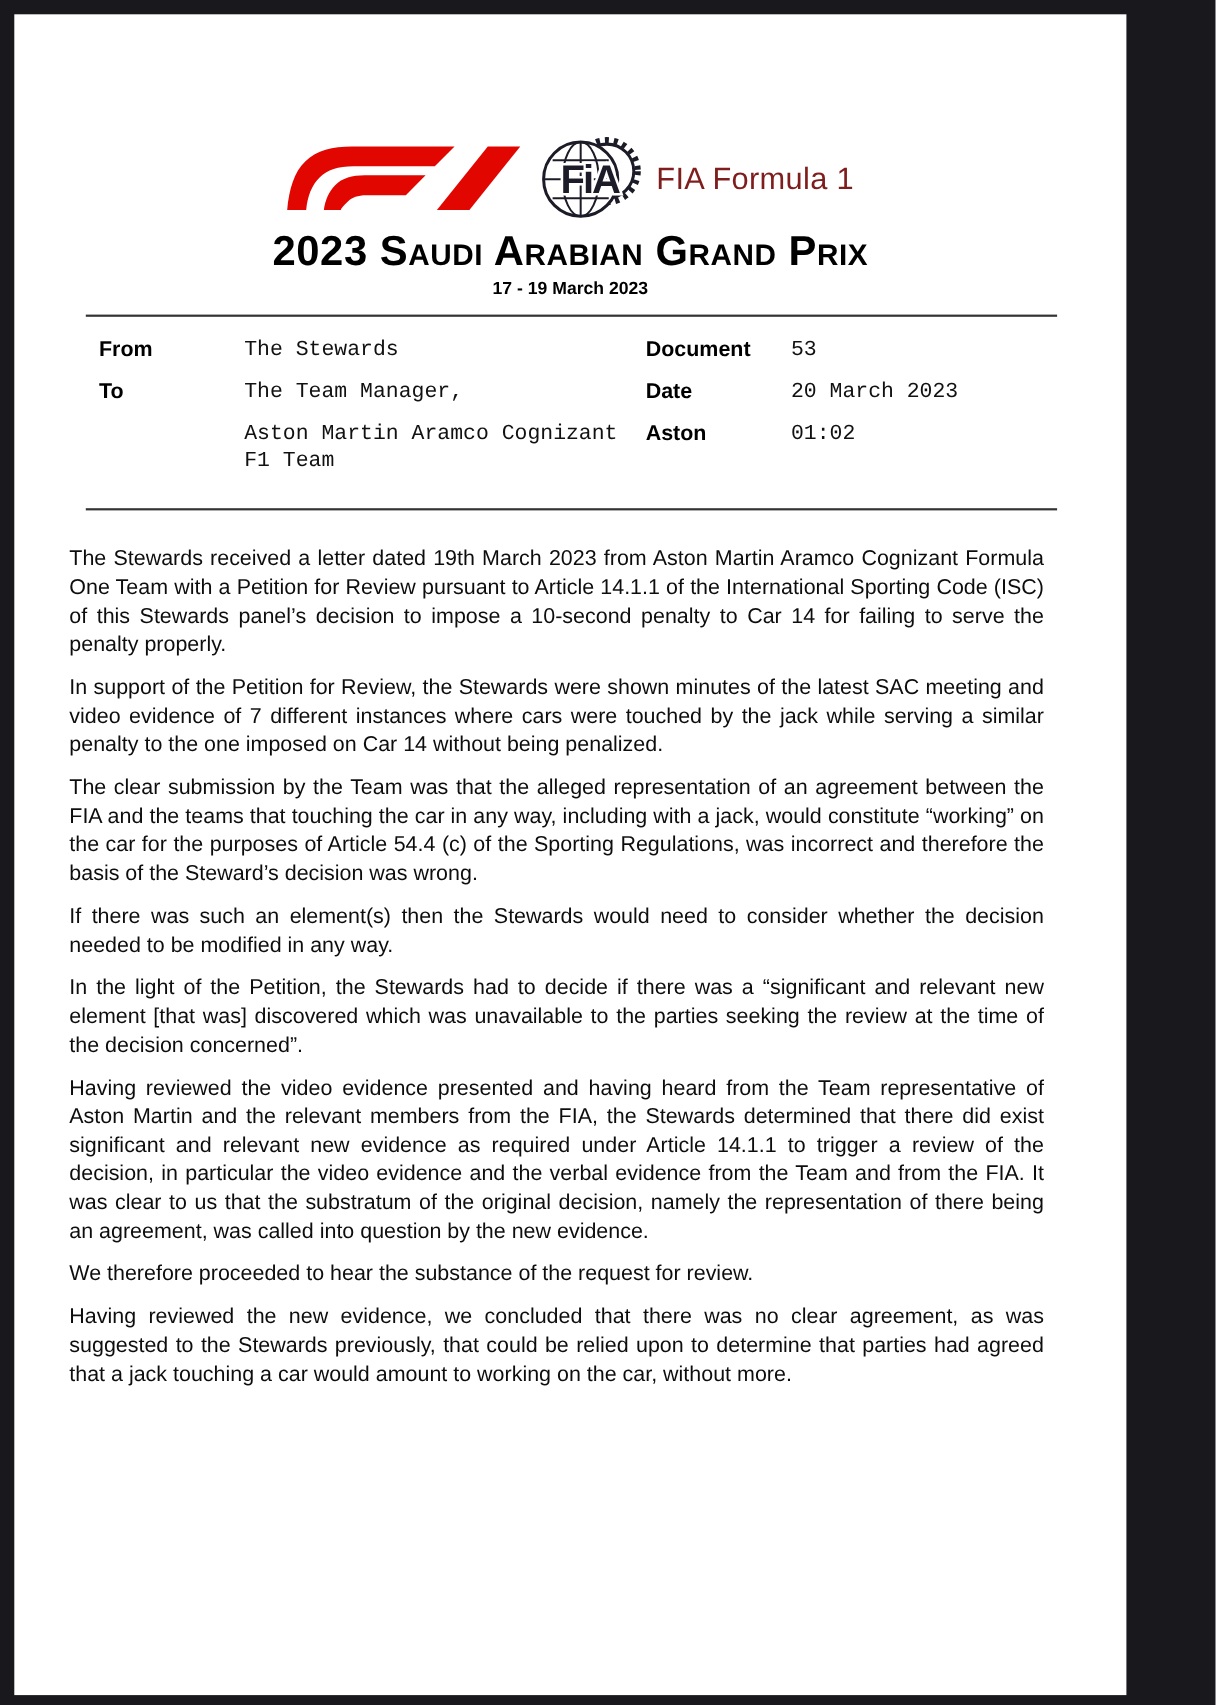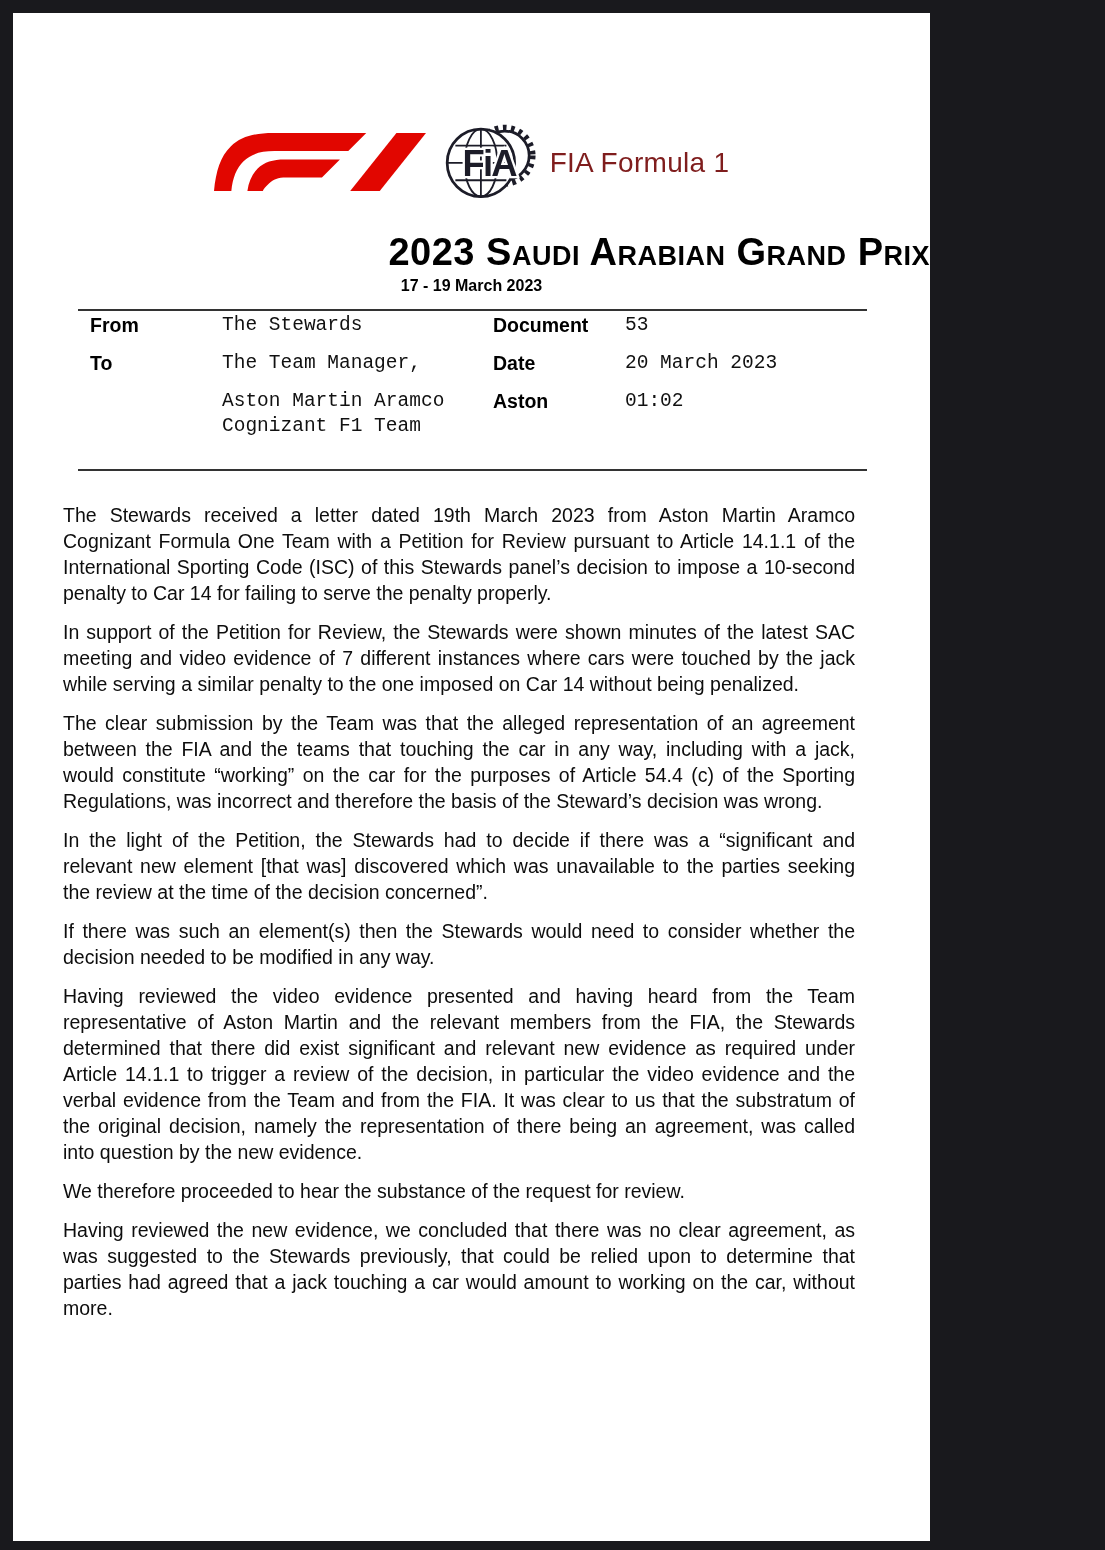--- a/index.html
+++ b/index.html
@@ -6,21 +6,21 @@
   html, body { width: 1105px; height: 1550px; }
   body {
     background: #19191d;
     font-family: "Liberation Sans", sans-serif;
     color: #111;
     position: relative;
   }
   .page {
     position: absolute;
     left: 13px; top: 13px;
-    width: 917px; height: 1528px;
+    width: 1011px; height: 1528px;
     background: #ffffff;
     overflow: hidden;
   }
   
   .logo-row {
     margin-top: 108px;
     display: flex;
     justify-content: center;
     align-items: center;
   }
@@ -33,41 +33,41 @@
     font-weight: 500;
     letter-spacing: 0.3px;
   }
   .wordmark .tm {
     font-size: 9px;
     font-weight: 700;
     vertical-align: baseline;
     letter-spacing: 0;
   }
   .doc-title {
-    margin-top: 28px;
-    text-align: right;
+    margin-top: 5px;
+    text-align: center;
     font-size: 38px;
     font-weight: 700;
     font-variant: small-caps;
     letter-spacing: 0.5px;
     color: #000;
   }
   .doc-dates {
     margin-top: 3px;
     text-align: center;
     font-size: 16px;
     font-weight: 700;
     color: #000;
   }
   
   .meta {
     margin: 14px 63px 0 65px;
     border-top: 2px solid #333;
     border-bottom: 2px solid #333;
-    padding: 2px 12px 30px 12px;
+    padding: 18px 12px 30px 12px;
   }
   .meta-grid {
     display: grid;
     grid-template-columns: 132px 1fr 132px 230px;
     row-gap: 13px;
     font-size: 19.5px;
     line-height: 25px;
   }
   .meta-grid .lbl { font-weight: 700; color: #000; }
   .meta-grid .val { font-weight: 400; color: #111; font-family: Liberation Mono, monospace; }
@@ -135,20 +135,20 @@
       <div class="val">Aston Martin Aramco Cognizant F1 Team</div>
       <div class="lbl">Aston</div>
       <div class="val">01:02</div>
     </div>
   </div>
 
   <main class="body-text">
     <p>The Stewards received a letter dated 19th March 2023 from Aston Martin Aramco Cognizant Formula One Team with a Petition for Review pursuant to Article 14.1.1 of the International Sporting Code (ISC) of this Stewards panel’s decision to impose a 10-second penalty to Car 14 for failing to serve the penalty properly.</p>
     <p>In support of the Petition for Review, the Stewards were shown minutes of the latest SAC meeting and video evidence of 7 different instances where cars were touched by the jack while serving a similar penalty to the one imposed on Car 14 without being penalized.</p>
     <p>The clear submission by the Team was that the alleged representation of an agreement between the FIA and the teams that touching the car in any way, including with a jack, would constitute “working” on the car for the purposes of Article 54.4 (c) of the Sporting Regulations, was incorrect and therefore the basis of the Steward’s decision was wrong.</p>
+    <p>If there was such an element(s) then the Stewards would need to consider whether the decision needed to be modified in any way.</p>
     <p>In the light of the Petition, the Stewards had to decide if there was a “significant and relevant new element [that was] discovered which was unavailable to the parties seeking the review at the time of the decision concerned”.</p>
-    <p>If there was such an element(s) then the Stewards would need to consider whether the decision needed to be modified in any way.</p>
     <p>Having reviewed the video evidence presented and having heard from the Team representative of Aston Martin and the relevant members from the FIA, the Stewards determined that there did exist significant and relevant new evidence as required under Article 14.1.1 to trigger a review of the decision, in particular the video evidence and the verbal evidence from the Team and from the FIA. It was clear to us that the substratum of the original decision, namely the representation of there being an agreement, was called into question by the new evidence.</p>
     <p>We therefore proceeded to hear the substance of the request for review.</p>
     <p>Having reviewed the new evidence, we concluded that there was no clear agreement, as was suggested to the Stewards previously, that could be relied upon to determine that parties had agreed that a jack touching a car would amount to working on the car, without more.</p>
   </main>
 
 </div>
 
 </body></html>

